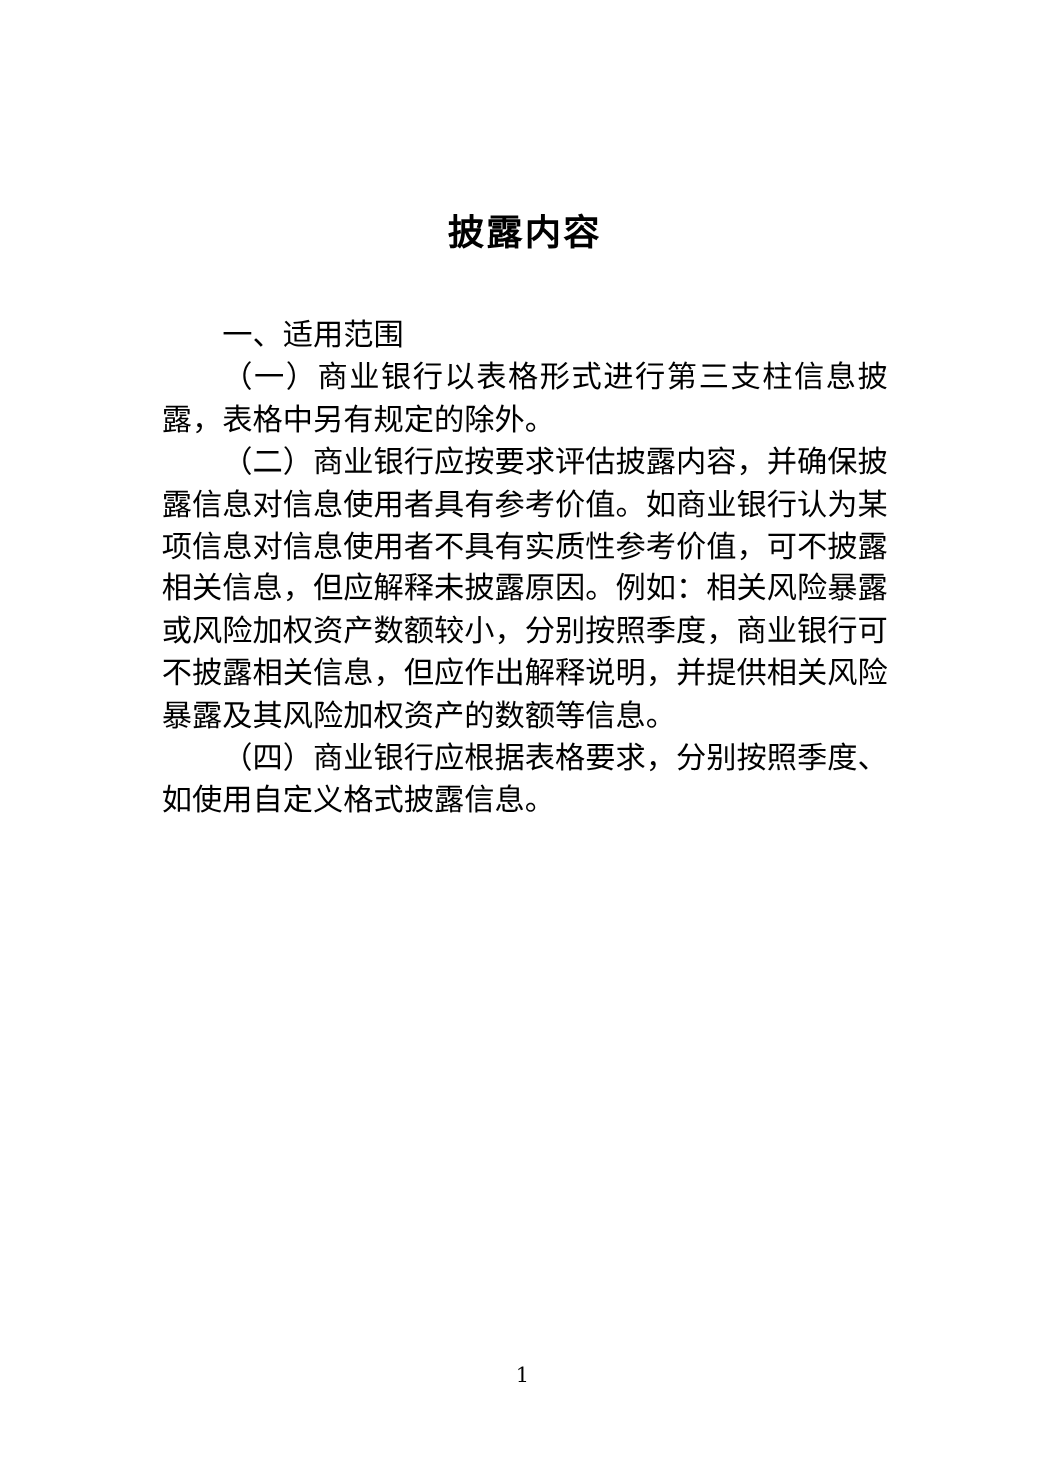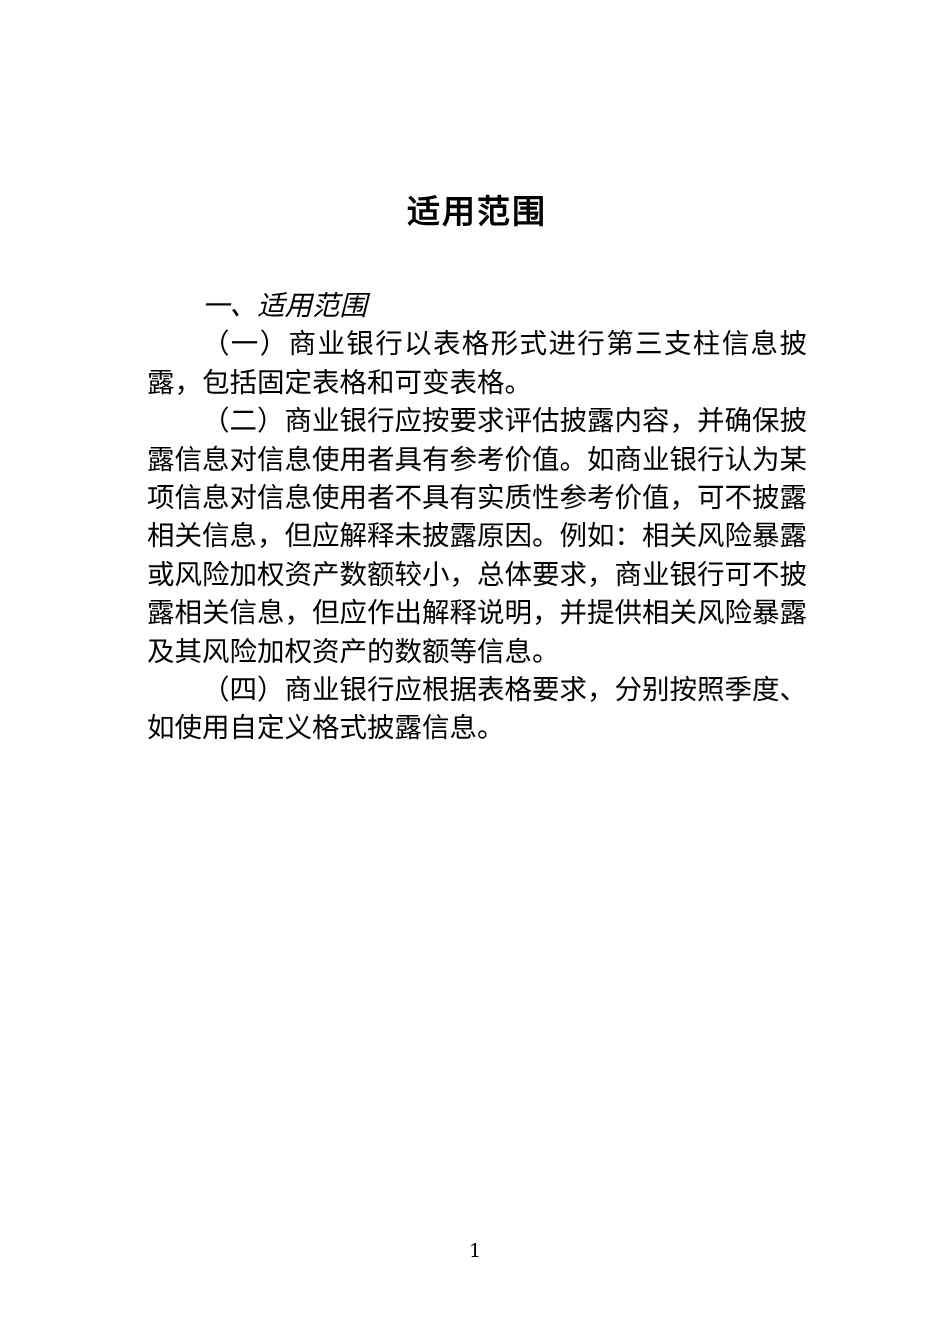--- a/index.html
+++ b/index.html
@@ -61,21 +61,21 @@
     font-size: 27.5px;
     line-height: 38.4px;
     text-align: justify;
     text-justify: inter-character;
     font-family: "DejaVu Sans", "Liberation Sans", sans-serif;
     word-break: break-all;
     letter-spacing: 0px;
   }
 
   
-  .indent-2 { text-indent: 55px; font-style: italic; }
+  .indent-2 { text-indent: 55px; }
   .indent-sub { text-indent: 55px; }
 
   
   .page-number {
     position: absolute;
     left: 0;
     top: 1238px;
     width: 950px;
     text-align: center;
     font-family: "DejaVu Serif", "Liberation Serif", serif;
@@ -84,33 +84,33 @@
     color: #000000;
   }
 </style>
 </head>
 <body>
 
 <div class="page">
 
   <div class="page-body">
 
-    <h1 class="doc-title">适用范围</h1>
+    <h1 class="doc-title">披露内容</h1>
 
     <div class="content">
 
       <p class="para indent-2">一、适用范围</p>
 
 
 
-      <p class="para indent-sub">（一）商业银行以表格形式进行第三支柱信息披露，包括固定表格和可变表格。</p>
+      <p class="para indent-sub">（一）商业银行以表格形式进行第三支柱信息披露，表格中另有规定的除外。</p>
 
 
 
-      <p class="para indent-sub">（二）商业银行应按要求评估披露内容，并确保披露信息对信息使用者具有参考价值。如商业银行认为某项信息对信息使用者不具有实质性参考价值，可不披露相关信息，但应解释未披露原因。例如：相关风险暴露或风险加权资产数额较小，总体要求，商业银行可不披露相关信息，但应作出解释说明，并提供相关风险暴露及其风险加权资产的数额等信息。</p>
+      <p class="para indent-sub">（二）商业银行应按要求评估披露内容，并确保披露信息对信息使用者具有参考价值。如商业银行认为某项信息对信息使用者不具有实质性参考价值，可不披露相关信息，但应解释未披露原因。例如：相关风险暴露或风险加权资产数额较小，分别按照季度，商业银行可不披露相关信息，但应作出解释说明，并提供相关风险暴露及其风险加权资产的数额等信息。</p>
 
 
       <p class="para indent-sub">（四）商业银行应根据表格要求，分别按照季度、如使用自定义格式披露信息。</p>
 
     </div>
   </div>
 
   <div class="page-number">1</div>
 
 </div>

